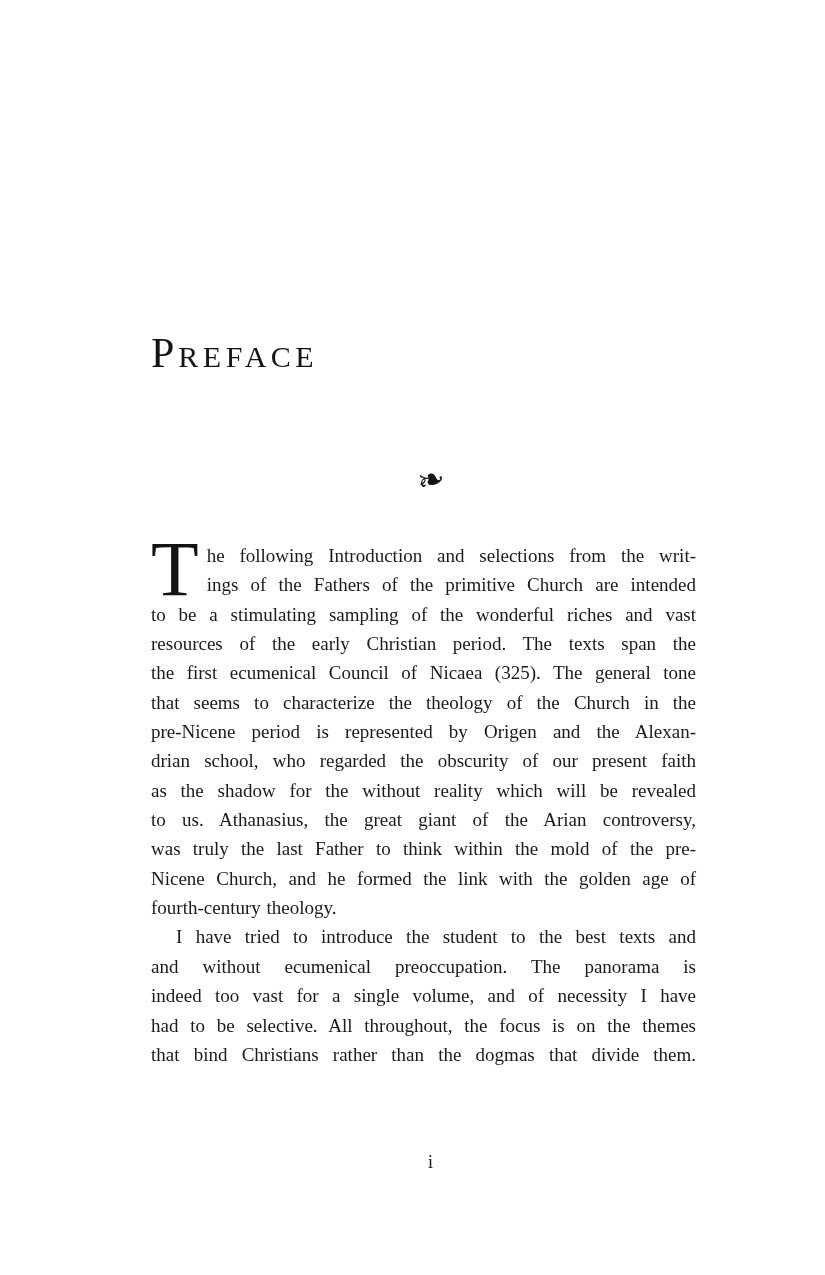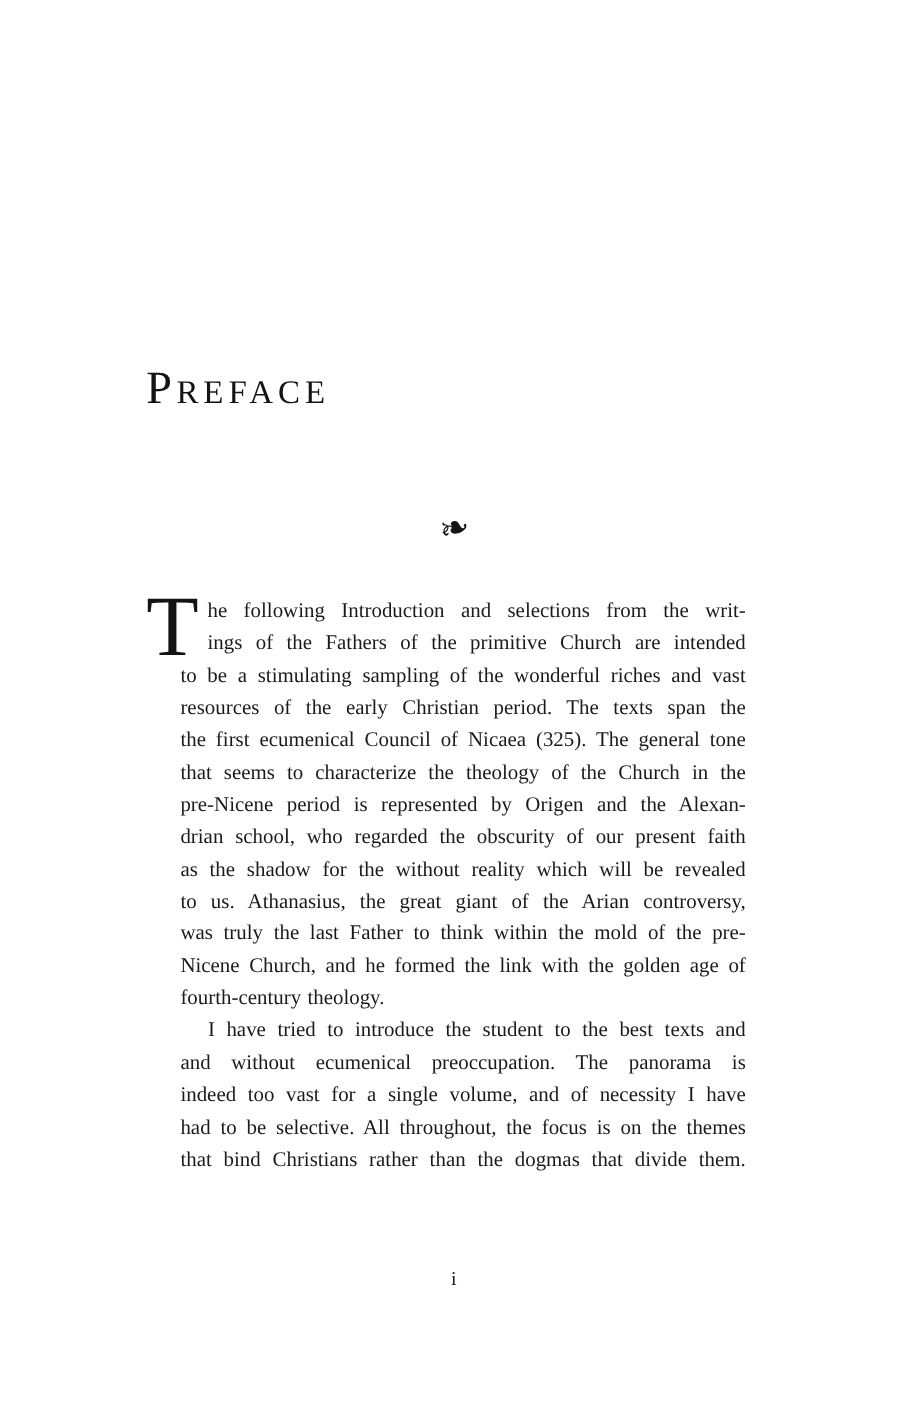--- a/index.html
+++ b/index.html
@@ -10,21 +10,21 @@
     width: 825px;
     height: 1275px;
     background: #ffffff;
     font-family: "Liberation Serif", serif;
     color: #161616;
     position: relative;
     overflow: hidden;
   }
   .page {
     position: absolute;
-    left: 0; top: 0;
+    left: 18px; top: 0;
     width: 665px;
     height: 1275px;
     background: #ffffff;
   }
   
   .heading {
     position: absolute;
     left: 133px;
     top: 329px;
     white-space: nowrap;
@@ -69,21 +69,20 @@
     height: 55px;
     margin: -1px 8px 0 0;
     color: #131313;
   }
   .line {
     height: 29.35px;
     line-height: 29.35px;
     text-align: justify;
     text-align-last: justify;
     word-spacing: 1px;
-    margin-left: 31px;
   }
   .line.no-just {
     text-align: left;
     text-align-last: left;
   }
   .line.indent {
     padding-left: 25px;
   }
   
   .footer {

